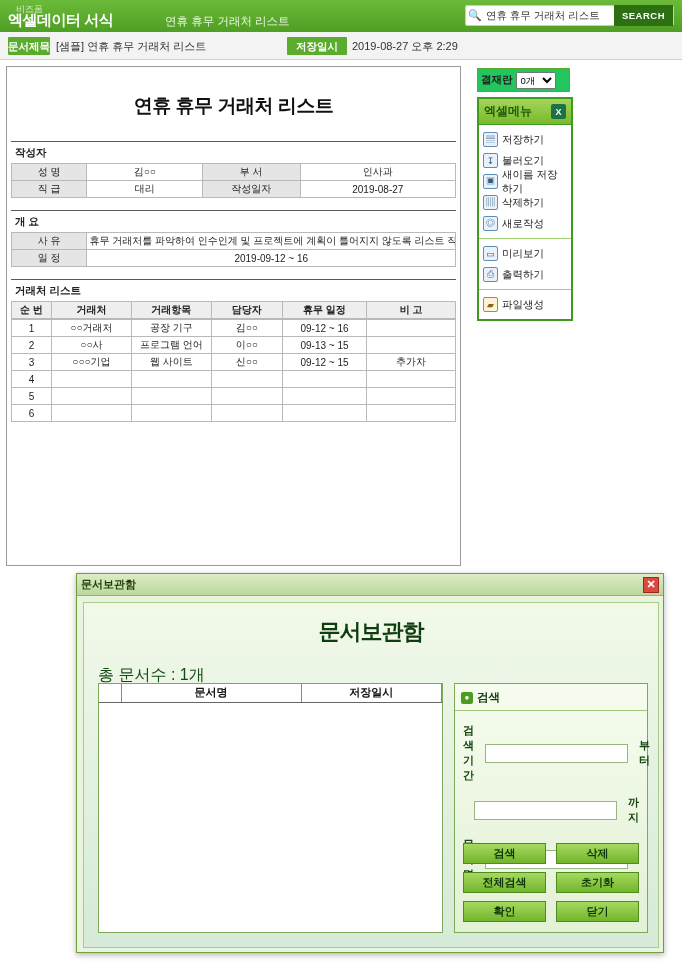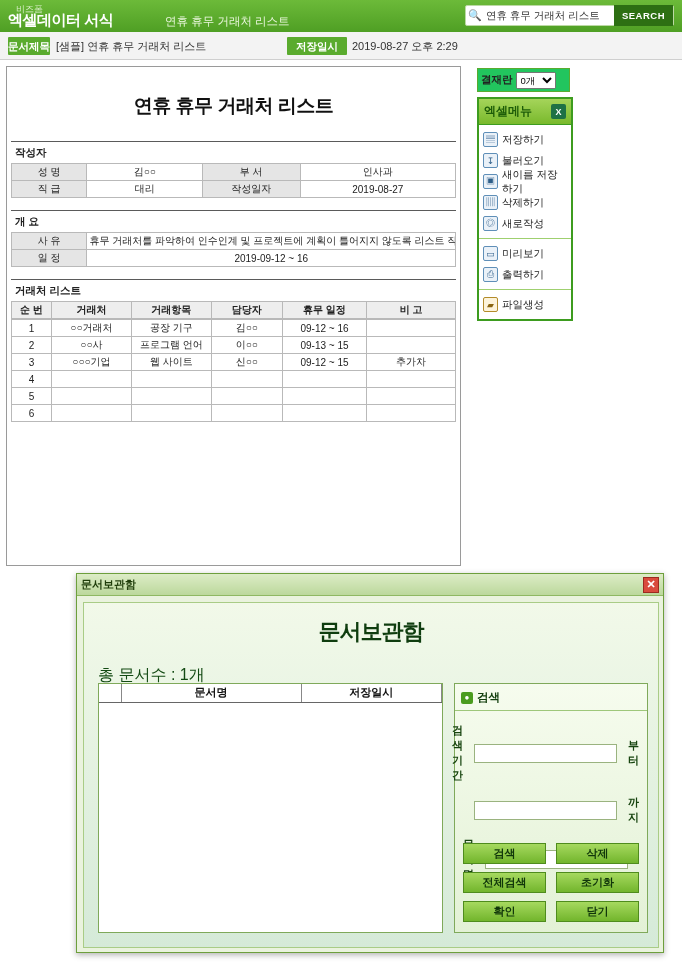--- a/index.html
+++ b/index.html
@@ -206,21 +206,21 @@
   .sp-head {
     display: flex; align-items: center; gap: 4px;
     padding: 6px 6px 5px 6px; border-bottom: 1px solid #9ec77a;
   }
   .sp-head-icon {
     width: 12px; height: 12px; background: #4b9c1f; border-radius: 2px;
     color: #fff; font-size: 8px; display: flex; align-items: center; justify-content: center;
   }
   .sp-head-label { font-size: 11.5px; font-weight: bold; color: #14400f; }
   .sp-row {
-    display: flex; align-items: center; margin: 12px 8px 0 8px; gap: 11px; justify-content: flex-end;
+    display: flex; align-items: center; margin: 12px 8px 0 8px; gap: 11px;
   }
   .sp-label { font-size: 11px; font-weight: bold; color: #17440f; width: 52px; text-align: right; }
   .sp-input {
     flex: 1; height: 19px; border: 1px solid #9ab37f; background: #fff;
     font-size: 10.5px; font-family: "Liberation Sans", sans-serif; padding: 0 3px;
     outline: none;
   }
   .sp-suffix { font-size: 11px; font-weight: bold; color: #17440f; width: 26px; }
   .btn-grid {
     position: absolute; left: 8px; right: 8px; bottom: 10px;

